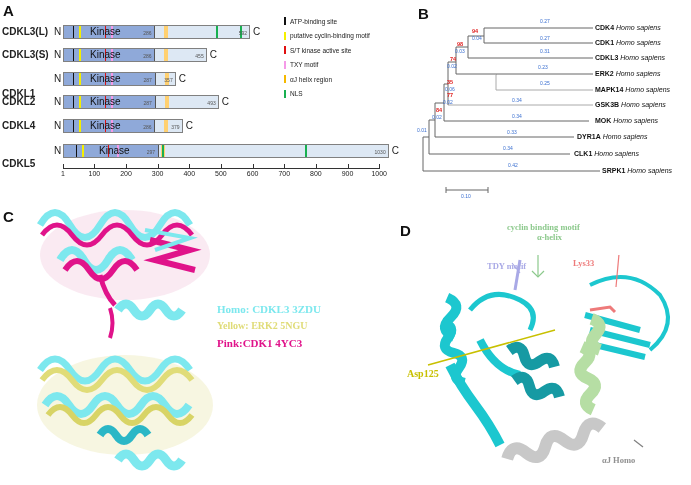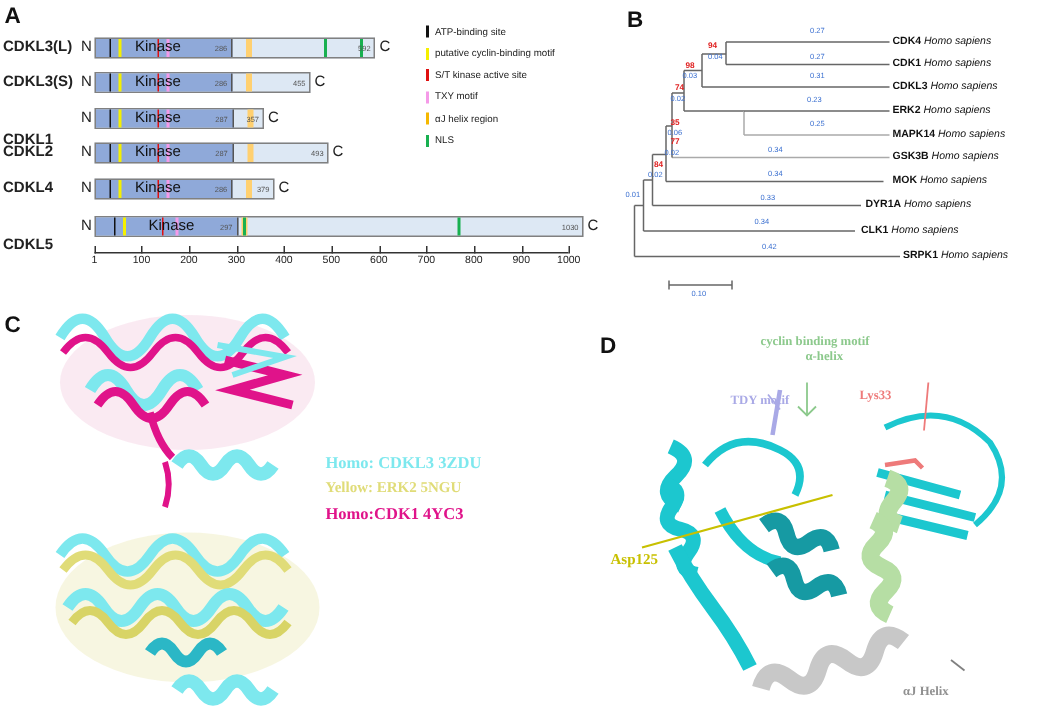--- a/index.html
+++ b/index.html
@@ -274,21 +274,21 @@
     <path d="M12,180 q15,-20 30,0 t30,0 t30,0 t30,0 t30,0" stroke="#e0dc78" stroke-width="6" fill="none"></path>
     <path d="M15,205 q12,-18 24,0 t24,0 t24,0 t24,0 t24,0 t24,0" stroke="#7de8ee" stroke-width="8" fill="none"></path>
     <path d="M18,215 q12,-16 24,0 t24,0 t24,0 t24,0 t24,0 t24,0" stroke="#d8d466" stroke-width="6" fill="none"></path>
     <path d="M70,235 q8,-12 16,0 t16,0 t16,0" stroke="#2bb7c6" stroke-width="8" fill="none"></path>
     <path d="M88,260 q8,-12 16,0 t16,0 t16,0 t16,0" stroke="#7de8ee" stroke-width="9" fill="none"></path>
   </g>
 </svg>
 <div id="legendC">
     <div class="struct-label" style="left:217px;top:303px;color:#7de8ee;font-size:11px">Homo: CDKL3 3ZDU</div>
     <div class="struct-label" style="left:217px;top:320px;color:#e0dc78;font-size:10px">Yellow: ERK2 5NGU</div>
-    <div class="struct-label" style="left:217px;top:337px;color:#e0138a;font-size:11px">Homo:CDK1  4YC3</div>
+    <div class="struct-label" style="left:217px;top:337px;color:#e0138a;font-size:11px">Pink:CDK1  4YC3</div>
   </div>
 
 <div class="panel-letter" style="left:400px;top:222px;">D</div>
 <svg class="abs" style="left:410px;top:255px;" width="281" height="230">
   <g>
     <path d="M10,45 q10,-15 20,0 t20,0" stroke="#1cc7cf" stroke-width="10" fill="none" transform="rotate(80 25 60)"></path>
     <path d="M10,80 q8,-12 16,0 t16,0 t16,0 t16,0" stroke="#1cc7cf" stroke-width="10" fill="none" transform="rotate(70 30 90)"></path>
     <path d="M60,55 q20,-25 50,-10 q20,10 10,30" stroke="#1cc7cf" stroke-width="5" fill="none"></path>
     <path d="M70,85 q15,30 40,35" stroke="#1cc7cf" stroke-width="8" fill="none"></path>
     <path d="M95,100 q8,-12 16,0 t16,0 t16,0" stroke="#169aa3" stroke-width="11" fill="none" transform="rotate(20 110 110)"></path>
@@ -310,14 +310,14 @@
     <path d="M102,8 L110,18" stroke="#a9a9e6"></path>
     <path d="M233,192 L224,185" stroke="#808080"></path>
   </g>
 </svg>
 <div id="annotD">
     <div class="struct-label" style="left:507px;top:222px;color:#8cc98c;font-size:8.5px">cyclin binding motif</div>
     <div class="struct-label" style="left:537px;top:232px;color:#8cc98c;font-size:8.5px">α-helix</div>
     <div class="struct-label" style="left:487px;top:261px;color:#a9a9e6;font-size:8.5px">TDY motif</div>
     <div class="struct-label" style="left:573px;top:258px;color:#ee7a7a;font-size:8.5px">Lys33</div>
     <div class="struct-label" style="left:407px;top:368px;color:#c8c000;font-size:10px">Asp125</div>
-    <div class="struct-label" style="left:602px;top:455px;color:#909090;font-size:8.5px">αJ Helix</div>
+    <div class="struct-label" style="left:602px;top:455px;color:#909090;font-size:8.5px">αJ Homo</div>
   </div>
 
 </body></html>

